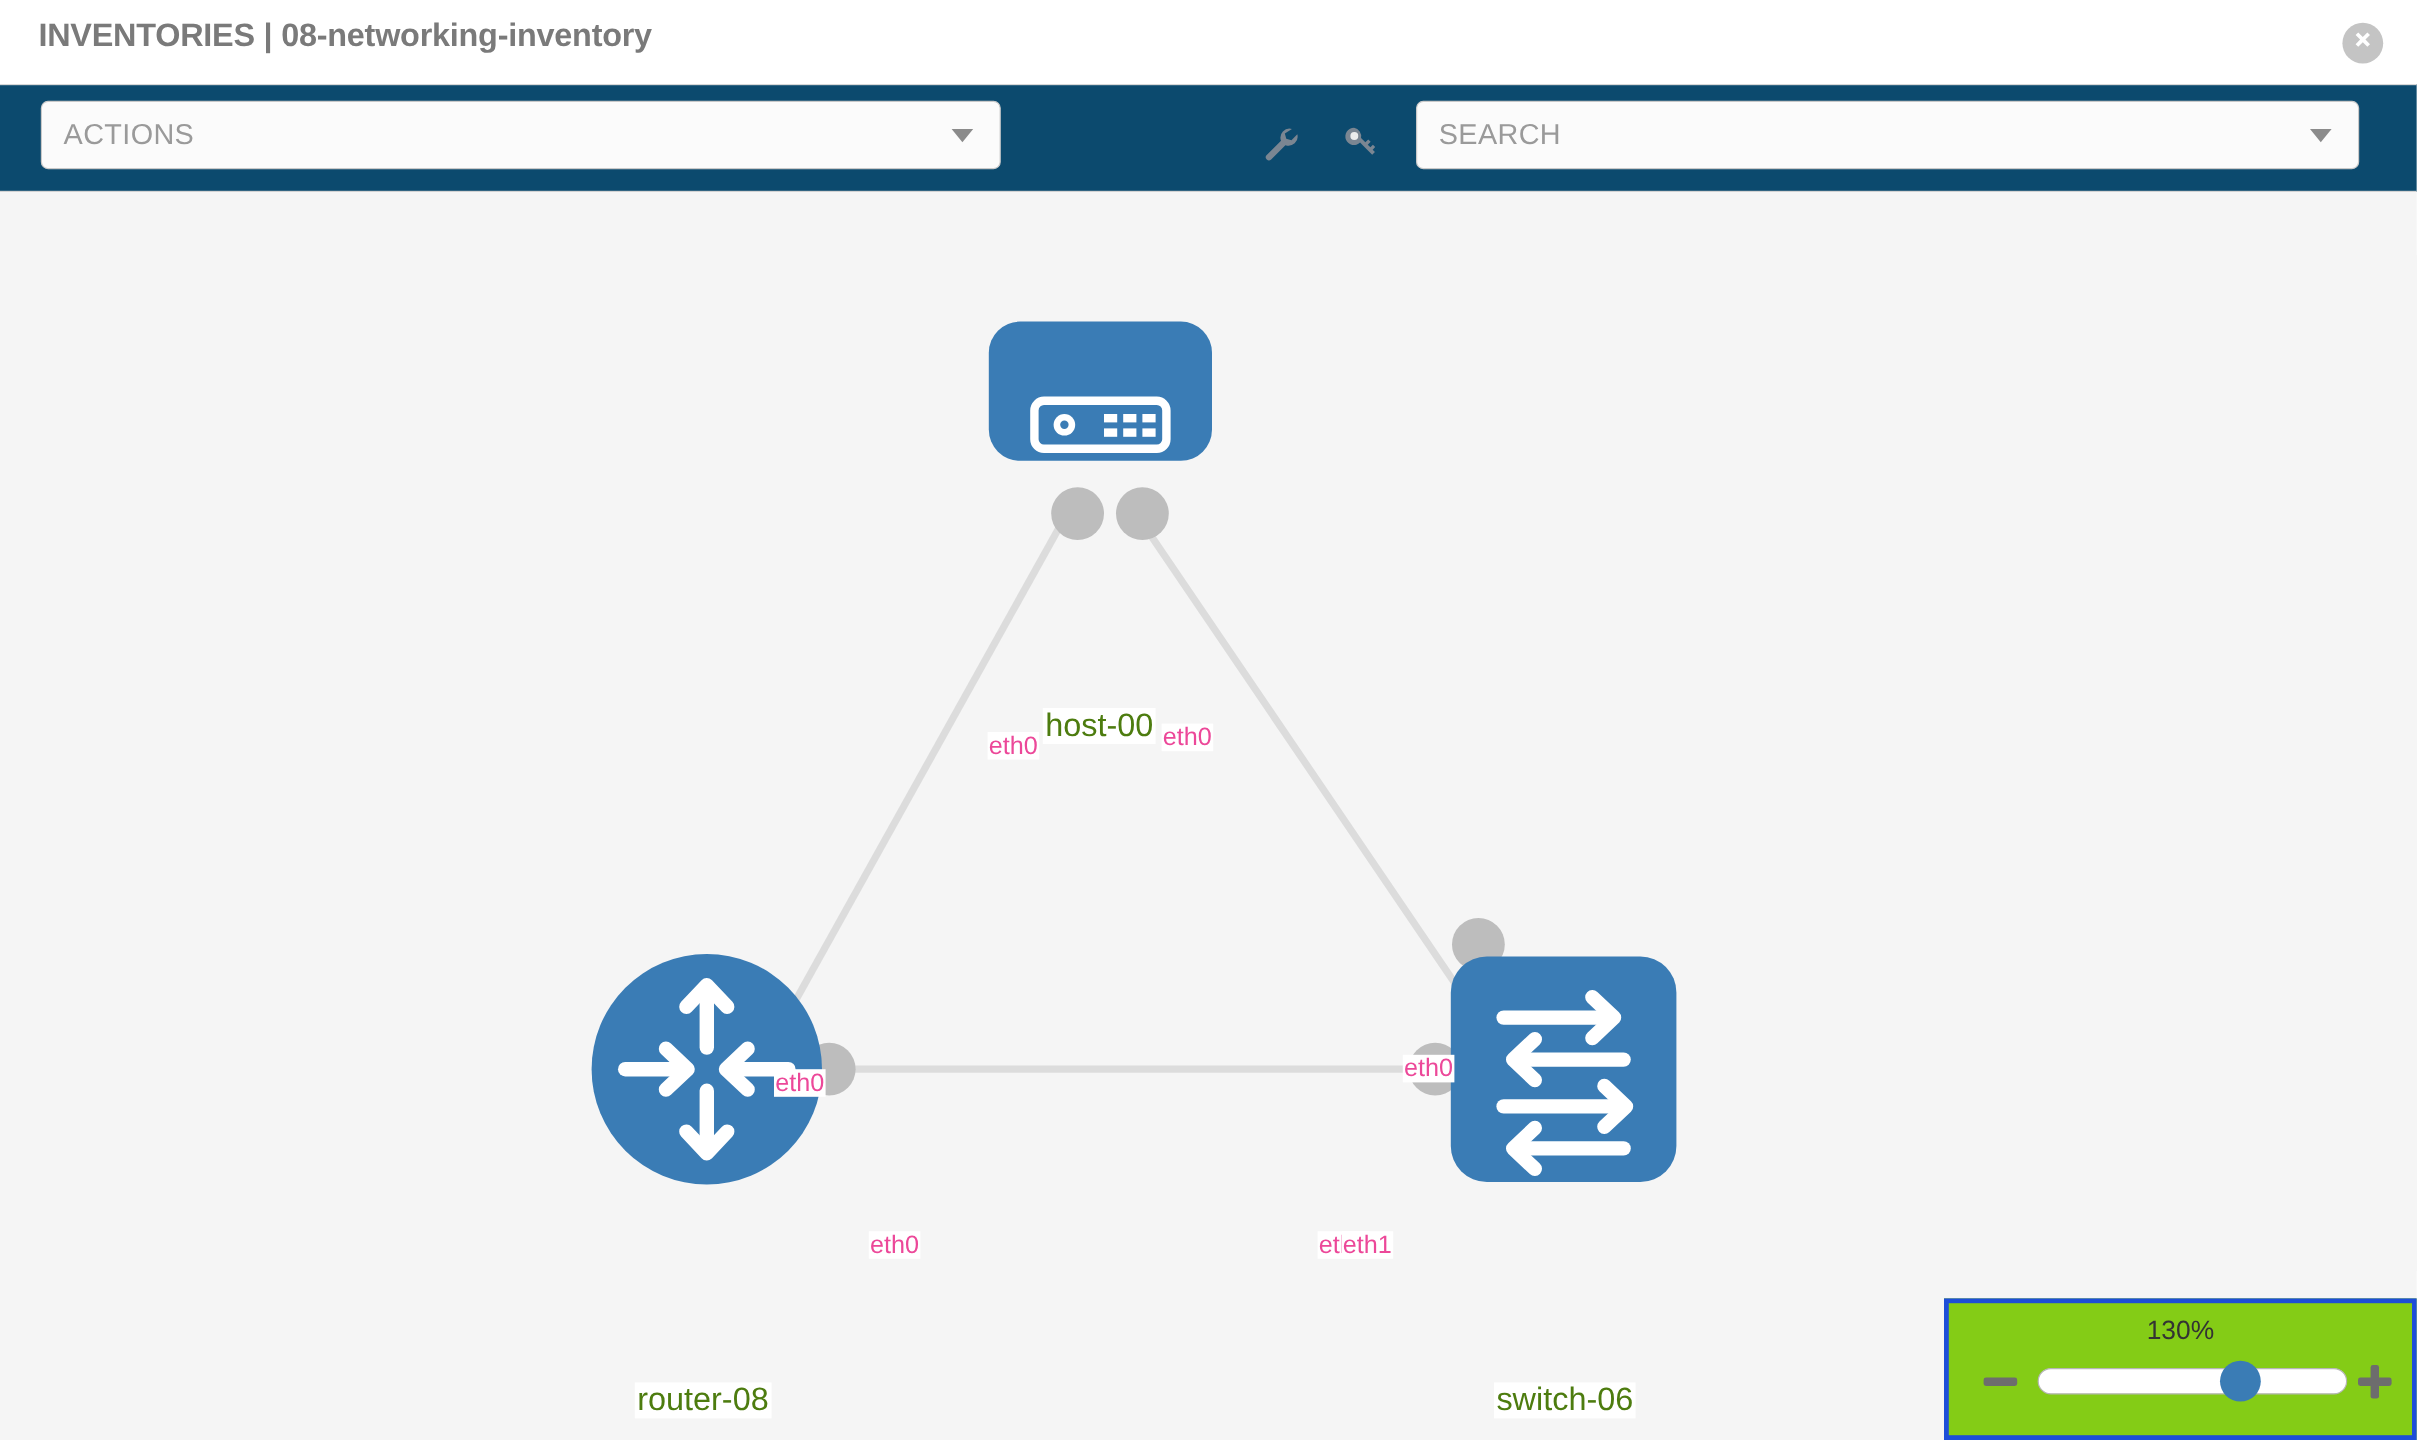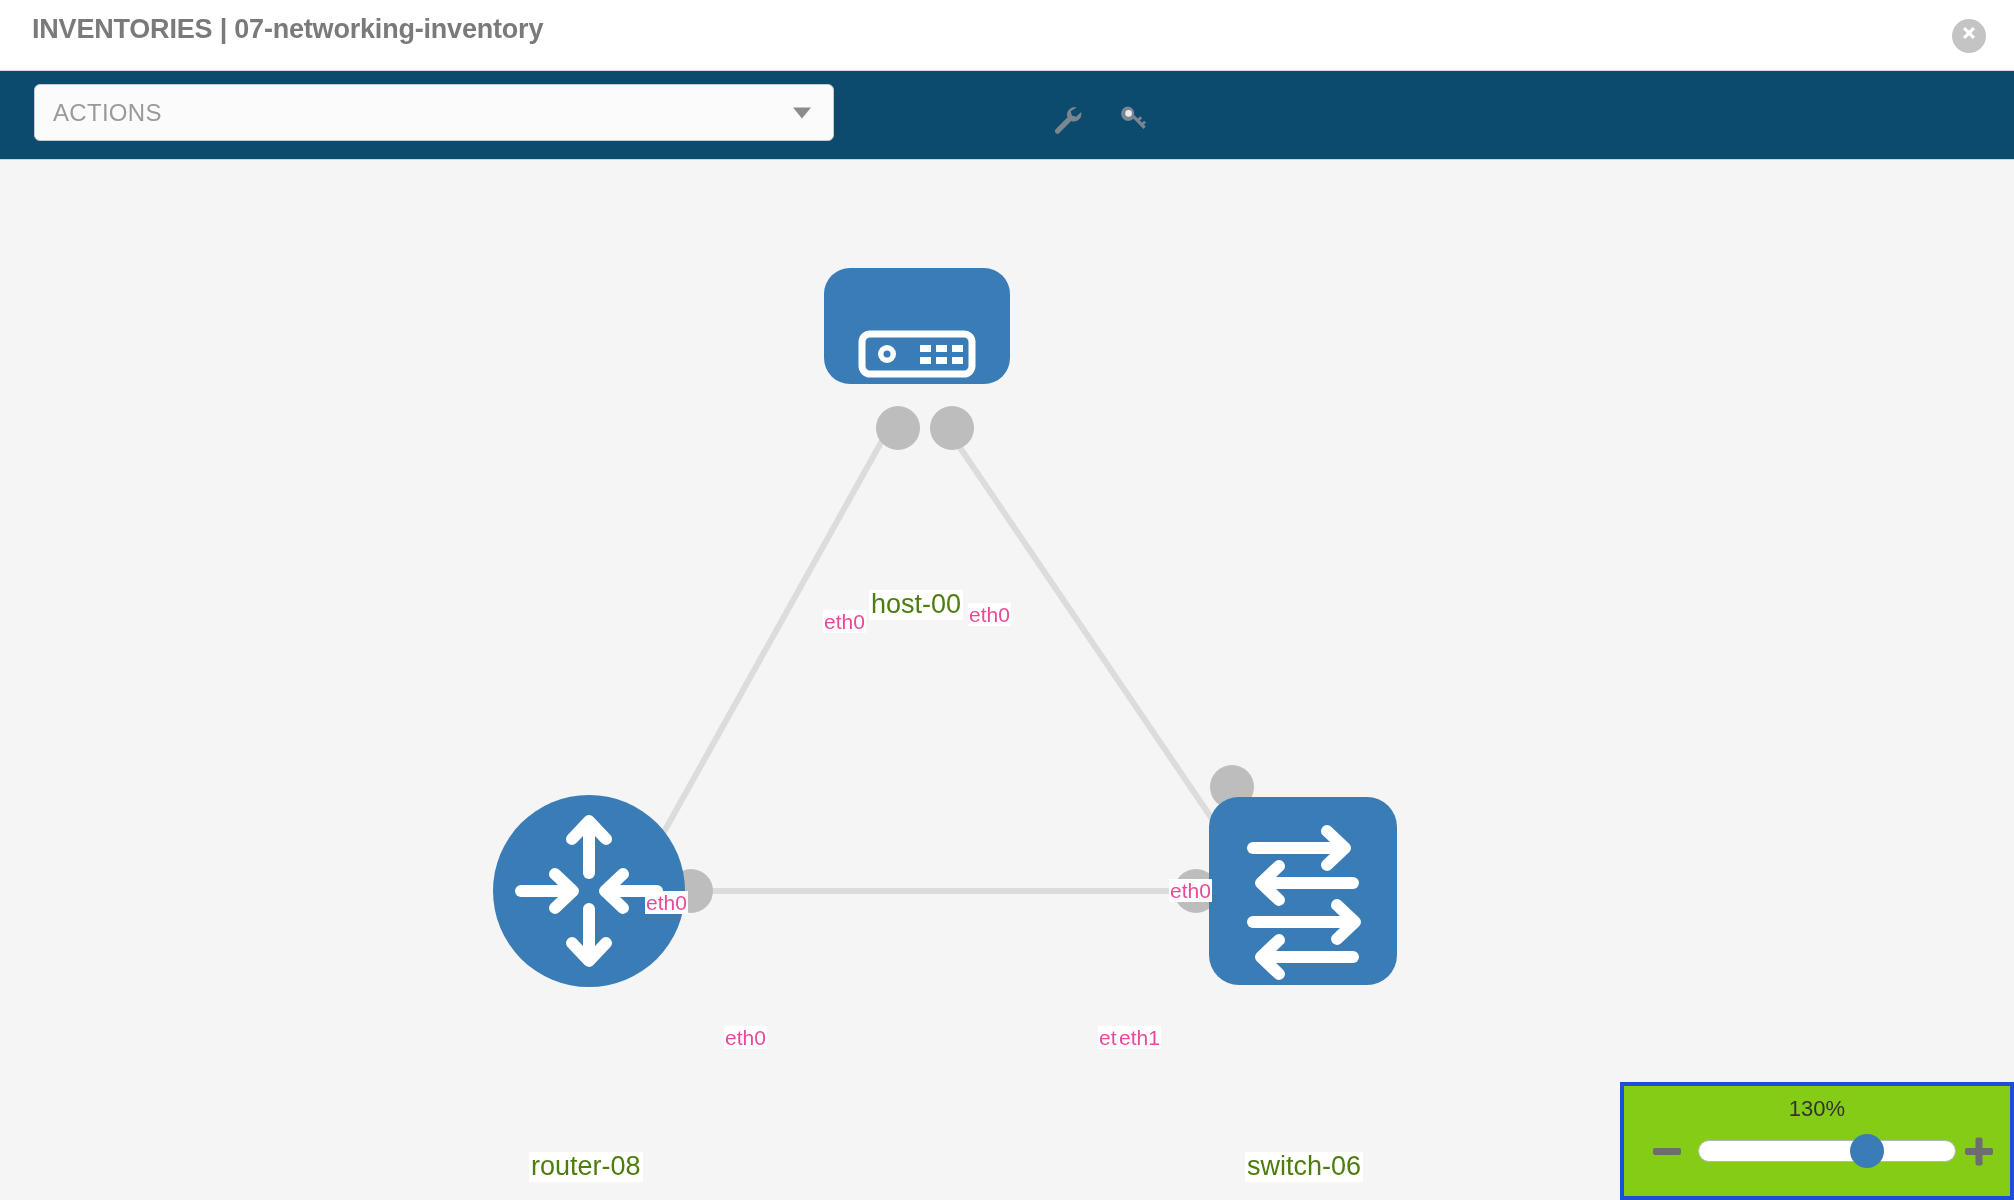--- a/index.html
+++ b/index.html
@@ -164,21 +164,21 @@
     background: #3a7cb5;
     cursor: pointer;
   }
 </style>
 </head>
 <body>
 
 <div id="app">
 
   <div class="header">
-    <div class="header-title">INVENTORIES | 07-networking-inventory</div>
+    <div class="header-title">INVENTORIES | 08-networking-inventory</div>
 
     <div class="close-btn">
       <svg width="34" height="34" viewBox="0 0 34 34" aria-hidden="true">
         <path d="M11 10.2 L13.2 8 L17 11.8 L20.8 8 L23 10.2 L19.2 14 L23 17.8 L20.8 20 L17 16.2 L13.2 20 L11 17.8 L14.8 14 Z" fill="#ffffff"></path>
       </svg>
     </div>
   </div>
 
   <div class="toolbar">
 
@@ -195,20 +195,24 @@
 
     <div class="tool-icon tool-key">
       <svg width="40" height="40" viewBox="0 0 40 40" aria-hidden="true">
         <g fill="#7b8692">
           <path d="M14.4 7.5a7.2 7.2 0 1 0 5 12.3l1.8 1.8 8.3 8.3 2.3-2.3-1.9-1.9 2.1-2.1-1.9-1.9-2.1 2.1-2.2-2.2 2.4-2.4-2-2-2.4 2.4-3.6-3.6a7.2 7.2 0 0 0-5.8-8.5z"></path>
           <circle cx="14.6" cy="14.4" r="3.3" fill="#ececec"></circle>
         </g>
       </svg>
     </div>
 
+    <div class="field field-search">
+      <span class="field-label">SEARCH</span>
+      <span class="caret"></span>
+    </div>
 
   </div>
 
   <div class="canvas">
 
     <svg class="graph-svg" viewBox="0 0 2014 1040">
 
       <g>
         <line x1="888" y1="270" x2="640" y2="715" stroke="#dcdcdc" stroke-width="6"></line>
         <line x1="948" y1="270" x2="1240" y2="700" stroke="#dcdcdc" stroke-width="6"></line>

